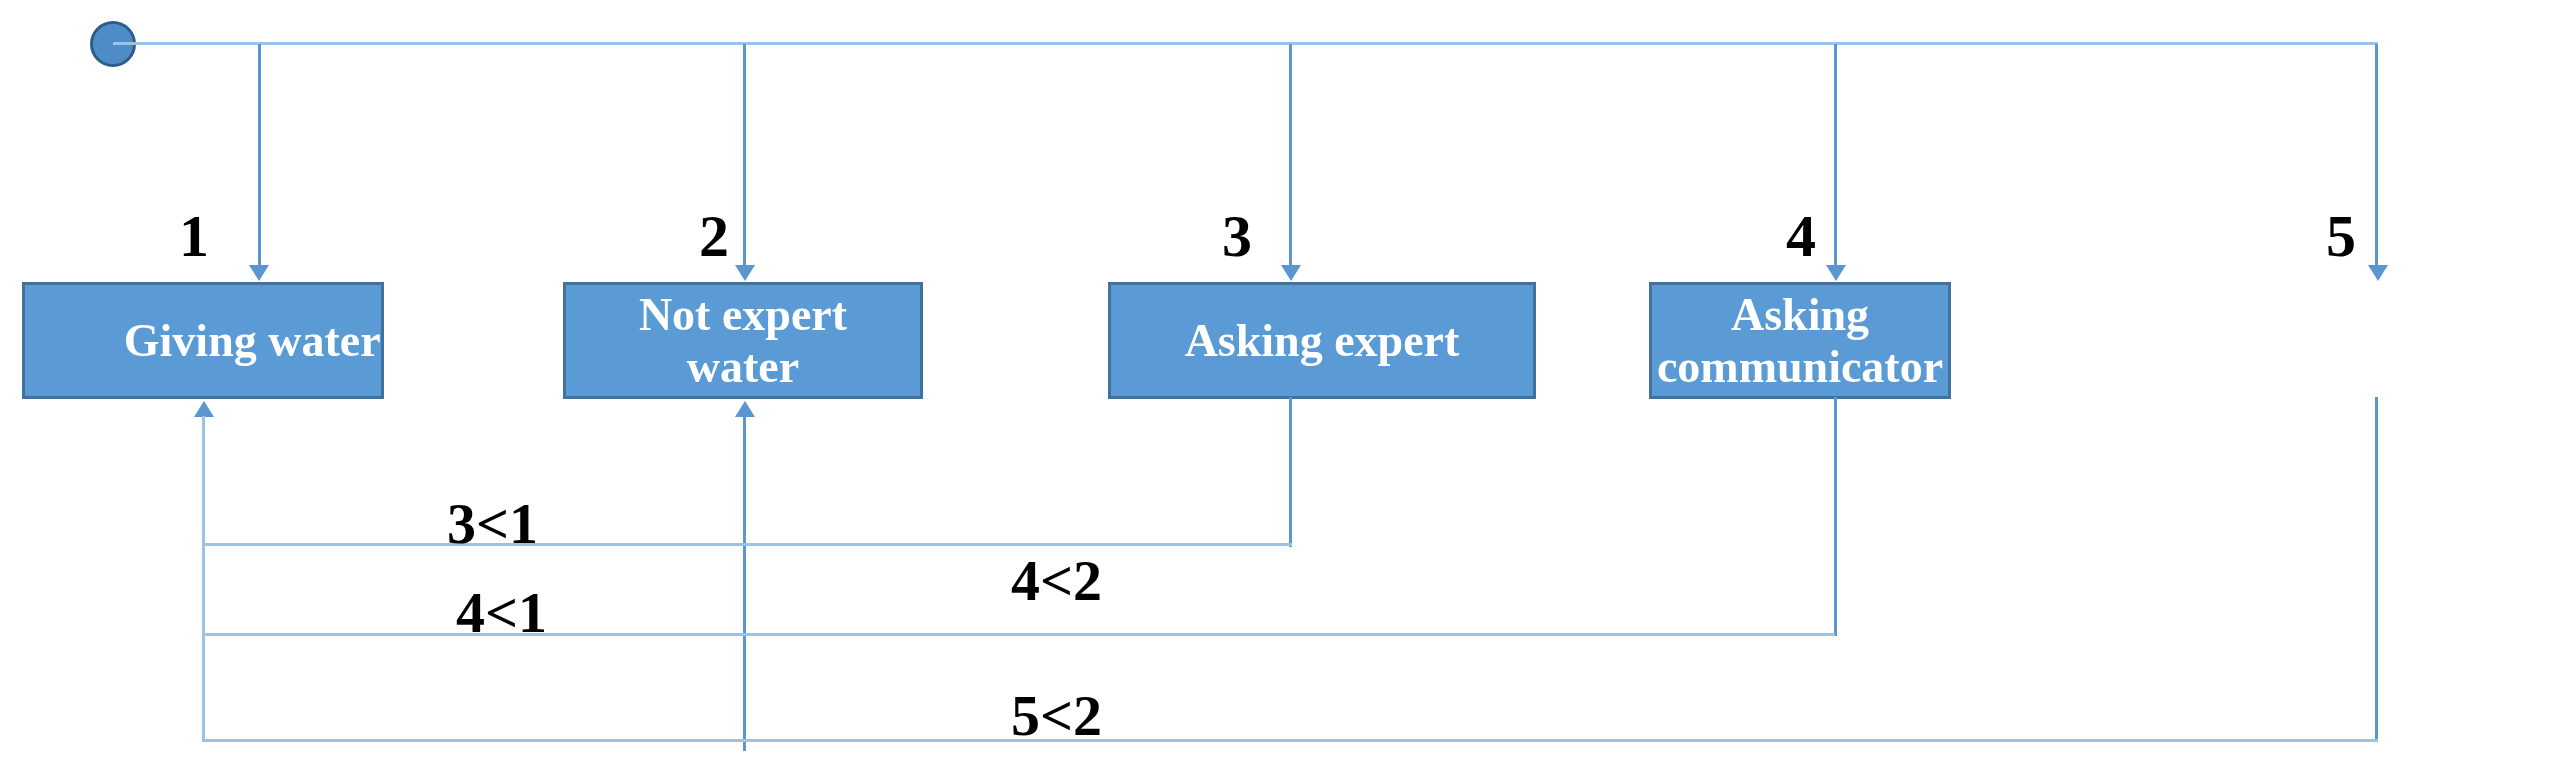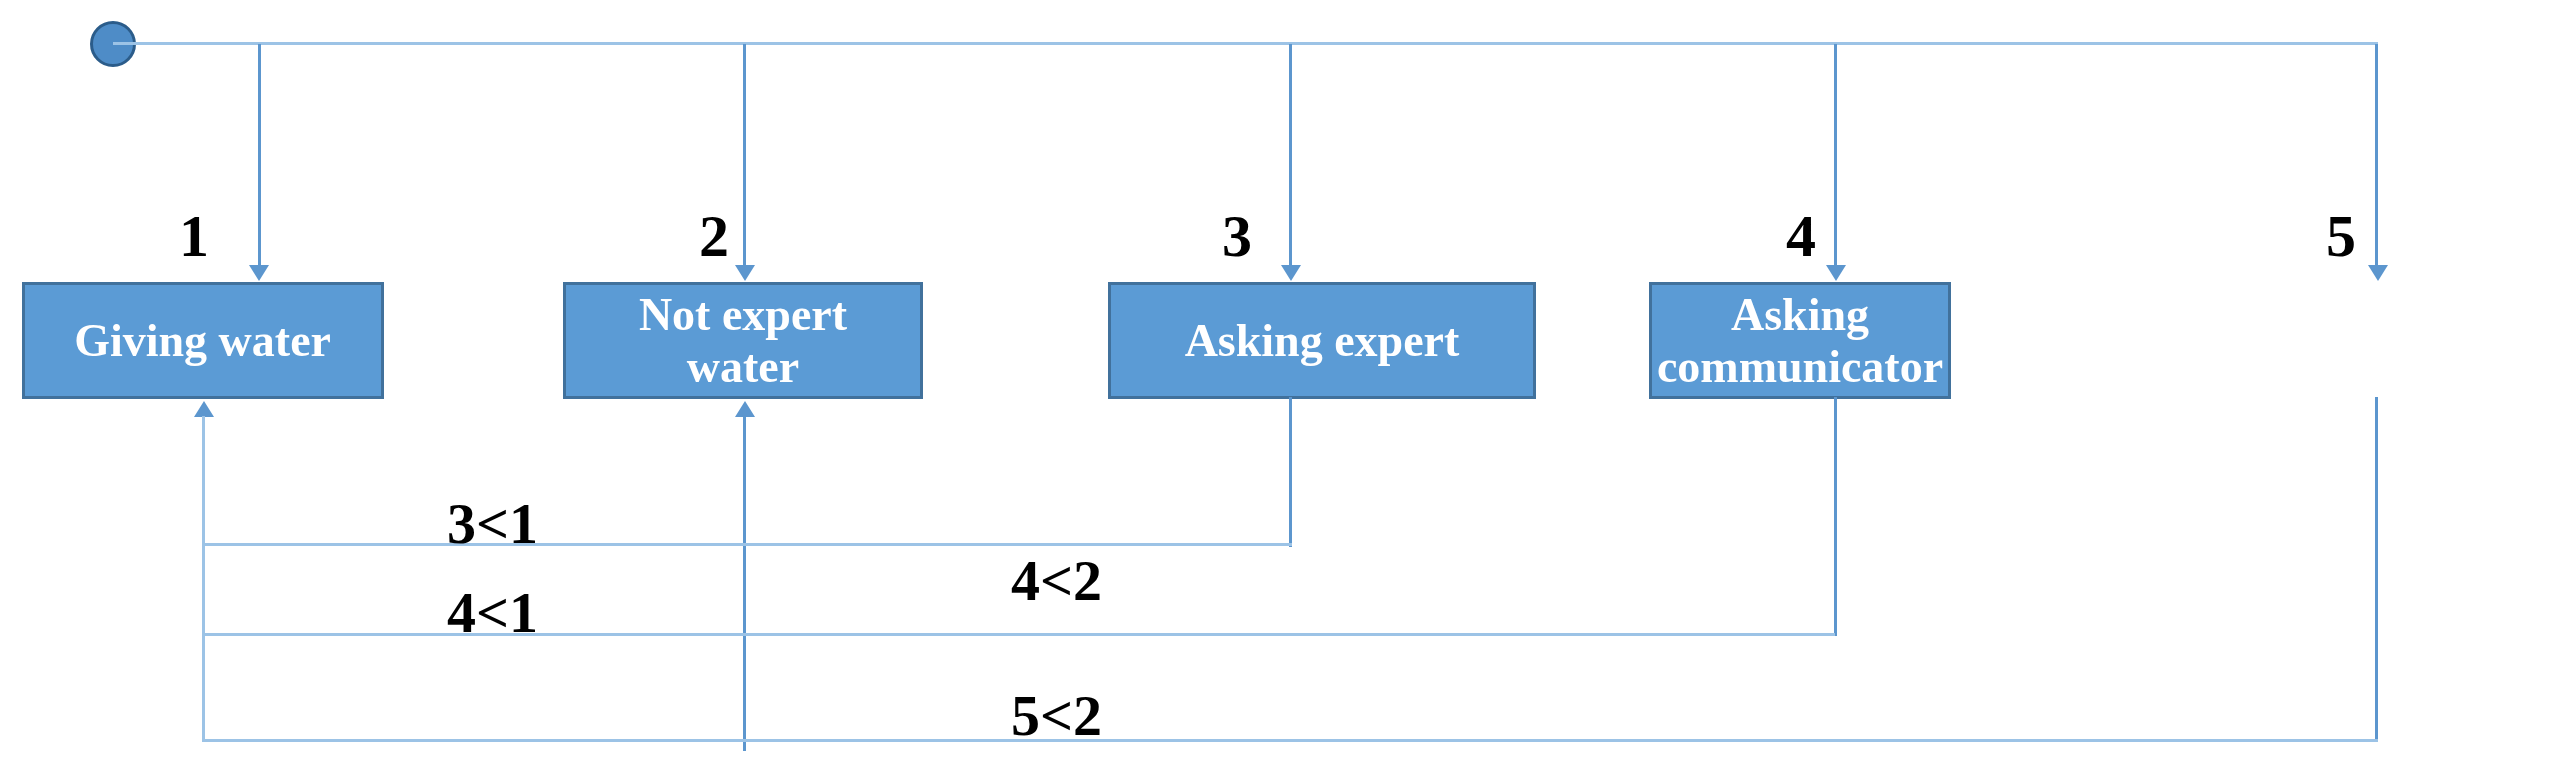--- a/index.html
+++ b/index.html
@@ -34,41 +34,41 @@
   
   .node-box{
     position:absolute;top:282px;height:117px;
     background:#5B9BD5;border:3.8px solid #41719C;box-sizing:border-box;
     display:flex;align-items:center;justify-content:center;
     color:#ffffff;font-weight:bold;font-size:46px;line-height:52px;
     text-align:center;
   }
   .node-box .lbl{display:inline-block;}
   .node-box.two-line .lbl{max-width:292px;}
-  .b1{left:21.6px;width:362px;}
+  .b1{left:21.6px;width:362px;justify-content:flex-end;}
   .b2{left:563px;width:360px;}
   .b3{left:1108px;width:428px;}
   .b4{left:1649px;width:302px;}
   .b5{left:2193px;width:360px;}
   
   .opt-num{
     position:absolute;top:206px;width:92px;height:62px;
     color:#000000;font-weight:bold;font-size:60px;line-height:60px;
     text-align:center;
   }
   .n1{left:148px;}.n2{left:668px;}.n3{left:1191px;}.n4{left:1755px;}.n5{left:2295px;}
   
   .pref{
     position:absolute;width:169px;height:60px;
     color:#000000;font-weight:bold;font-size:58px;line-height:58px;
     text-align:center;
   }
   .p31{left:408px;top:495px;}
   .p32{left:972px;top:497px;}
-  .p41{left:408px;top:584px;font-family:Liberation Serif, serif;}
+  .p41{left:417px;top:584px;font-family:Liberation Serif, serif;}
   .p42{left:972px;top:552px;}
   .p51{left:408px;top:690px;}
   .p52{left:972px;top:687px;}
 </style>
 </head>
 <body>
 
 <div class="diagram">
 
   <div class="start-node"></div>

